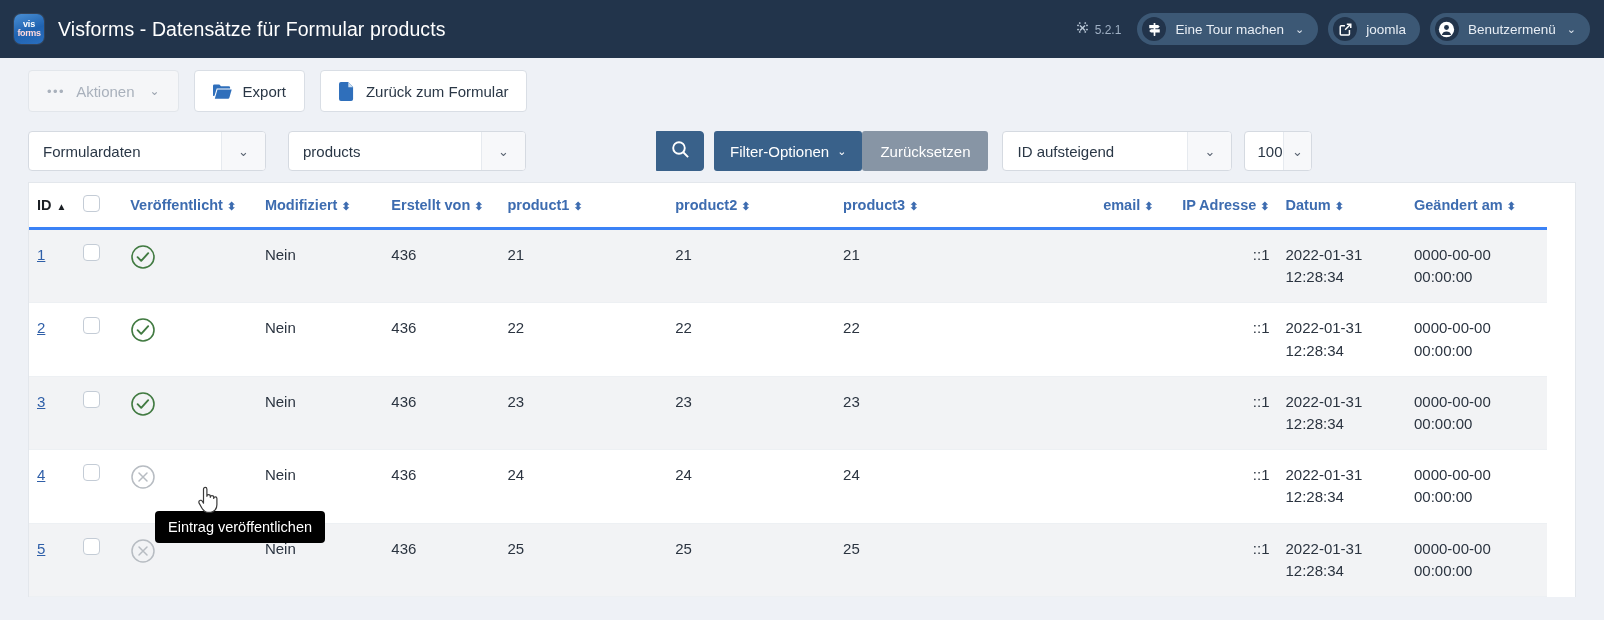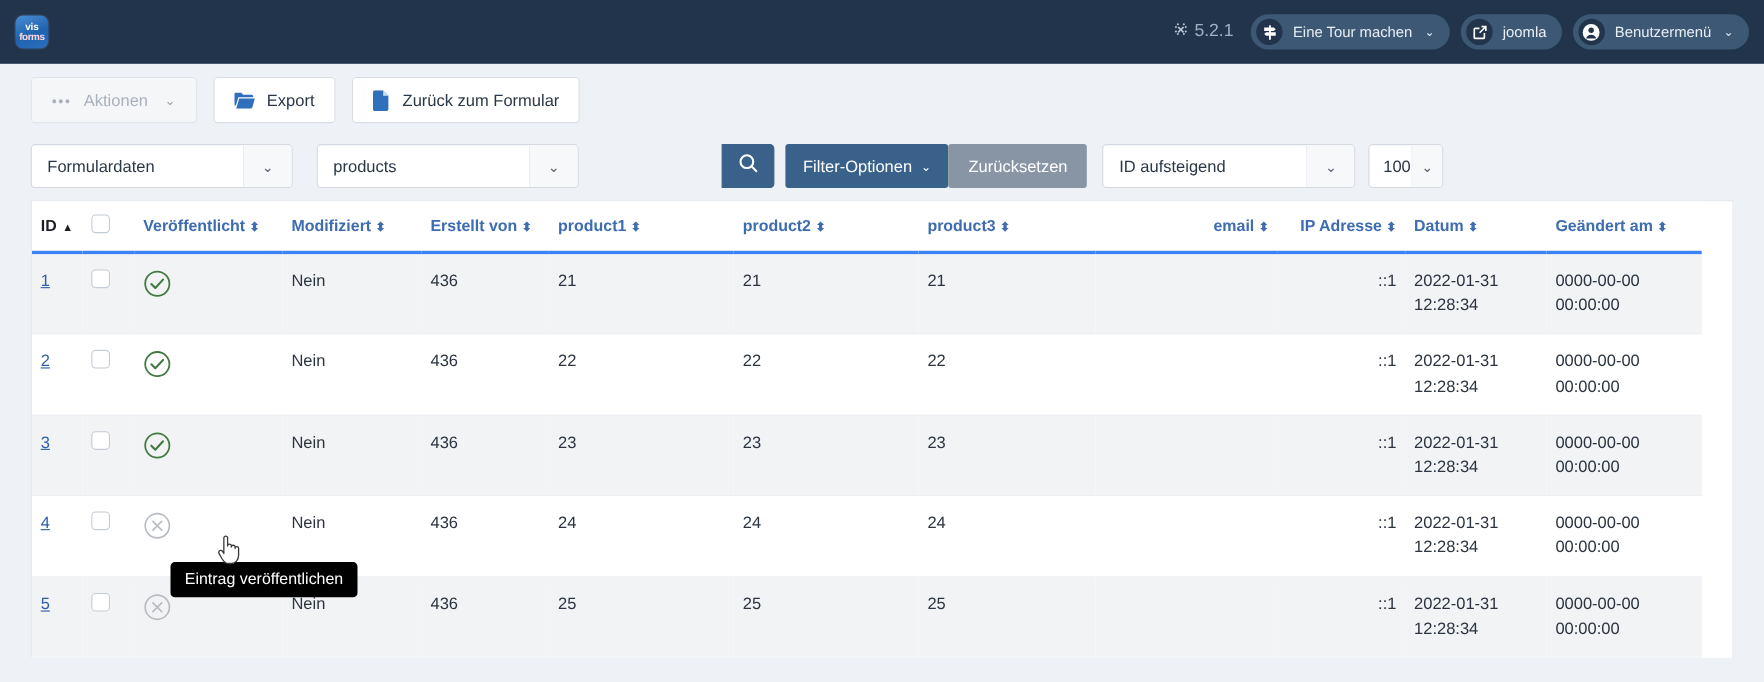--- a/index.html
+++ b/index.html
@@ -35,21 +35,21 @@
   .brand-title {
     color: #fff; font-size: 19.5px; font-weight: 400; letter-spacing: .1px;
     white-space: nowrap;
   }
 
   .topbar-right {
     margin-left: auto;
     display: flex; align-items: center; gap: 10px;
   }
   .version {
-    color: #9fb0c4; font-size: 16px; display: flex; align-items: flex-start; gap: 6px;
+    color: #9fb0c4; font-size: 12px; display: flex; align-items: flex-end; gap: 6px;
     margin-right: 6px;
   }
   .version .jicon { font-size: 12px; color: #b9c7d6; }
   .pill {
     display: flex; align-items: center; gap: 9px;
     background: #3c5875;
     border-radius: 20px;
     height: 32px;
     padding: 0 14px 0 5px;
     color: #e8eef5;
@@ -248,20 +248,21 @@
 </style>
 </head>
 <body>
 
 <div class="topbar">
   <div class="brand">
     <div class="brand-logo">
       <span class="l1">vis</span>
       <span class="l2">forms</span>
     </div>
+    <div class="brand-title">Visforms - Datensätze für Formular products</div>
   </div>
 
   <div class="topbar-right">
     <div class="version">
       <span class="jicon">
         <svg width="13" height="13" viewBox="0 0 16 16" fill="#b9c7d6">
           <path d="M4.6 1.2 6 2.6 4.7 3.9 3.3 2.5zM11.4 1.2l1.3 1.3-1.4 1.4-1.3-1.3zM2.5 4.1l1.4 1.4-1.4 1.4L1.1 5.5zM13.5 4.1l1.4 1.4-1.4 1.4-1.4-1.4zM5.6 4.9 8 7.3l2.4-2.4 1.3 1.3L9.3 8.6l2.4 2.4-1.3 1.3L8 9.9l-2.4 2.4-1.3-1.3 2.4-2.4-2.4-2.4zM2.5 9.1l1.4 1.4-1.4 1.4-1.4-1.4zM13.5 9.1l1.4 1.4-1.4 1.4-1.4-1.4zM4.6 12.1 6 13.5l-1.3 1.3-1.4-1.4zM11.4 12.1l1.3 1.4-1.4 1.3-1.3-1.3z"></path>
         </svg>
       </span>
       <span>5.2.1</span>

